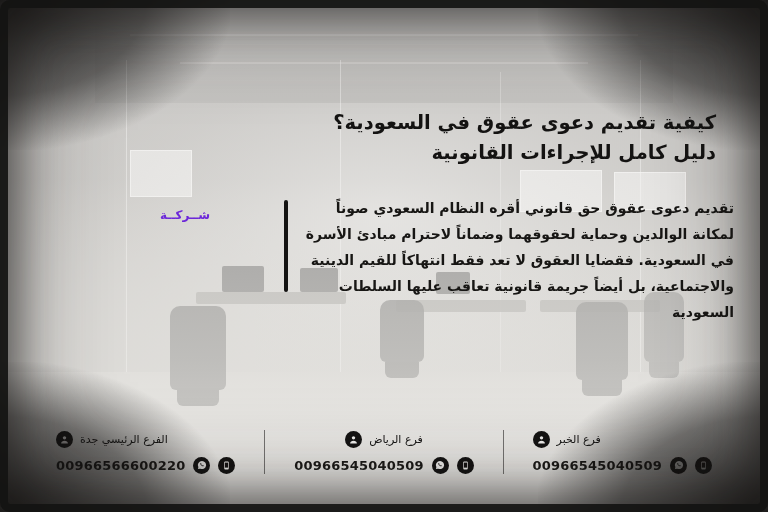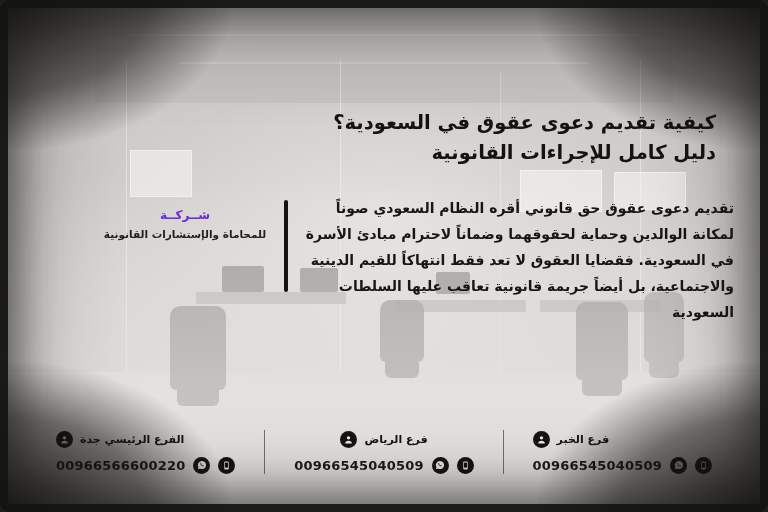--- a/index.html
+++ b/index.html
@@ -111,21 +111,21 @@
     position:absolute;left:0;right:0;bottom:28px;height:64px;
     display:flex;flex-direction:row;align-items:center;justify-content:space-between;
     padding:0 56px;box-sizing:border-box;
   }
   .branch{
     display:flex;flex-direction:column;align-items:flex-end;gap:9px;min-width:170px;
   }
   .branch.center{align-items:center;}
   .branch-title{
     display:flex;flex-direction:row-reverse;align-items:center;gap:7px;
-    font-size:11px;font-weight:bold;color:#141312;
+    font-size:11px;font-weight:normal;color:#141312;
   }
   .branch-contact{
     display:flex;flex-direction:row-reverse;align-items:center;gap:8px;
     font-size:13px;color:#1a1917;direction:ltr;
   }
   .ficon{
     width:17px;height:17px;border-radius:50%;background:#141312;color:#f2f1ef;
     display:flex;align-items:center;justify-content:center;font-size:9px;line-height:1;
   }
   .ficon svg{display:block;}
@@ -173,21 +173,20 @@
 
   <div class="headline">كيفية تقديم دعوى عقوق في السعودية؟ دليل كامل للإجراءات القانونية</div>
 
   <div class="body-wrap">
     <div class="accent-bar"></div>
     <div class="body-text">تقديم دعوى عقوق حق قانوني أقره النظام السعودي صوناً لمكانة الوالدين وحماية لحقوقهما وضماناً لاحترام مبادئ الأسرة في السعودية. فقضايا العقوق لا تعد فقط انتهاكاً للقيم الدينية والاجتماعية، بل أيضاً جريمة قانونية تعاقب عليها السلطات السعودية</div>
   </div>
 
   <div class="logo">
     <div class="logo-top">شــركــة</div>
-    <div class="logo-sub">للمحاماة والإستشارات القانونية</div>
   </div>
 
   <div class="footer">
 
     <div class="branch">
       <div class="branch-title">
         <span class="ficon">
           <svg width="9" height="9" viewBox="0 0 16 16">
               <circle cx="8" cy="5" r="3" fill="#f2f1ef"></circle>
               <path d="M2 15c0-3.3 2.7-5 6-5s6 1.7 6 5z" fill="#f2f1ef"></path>

